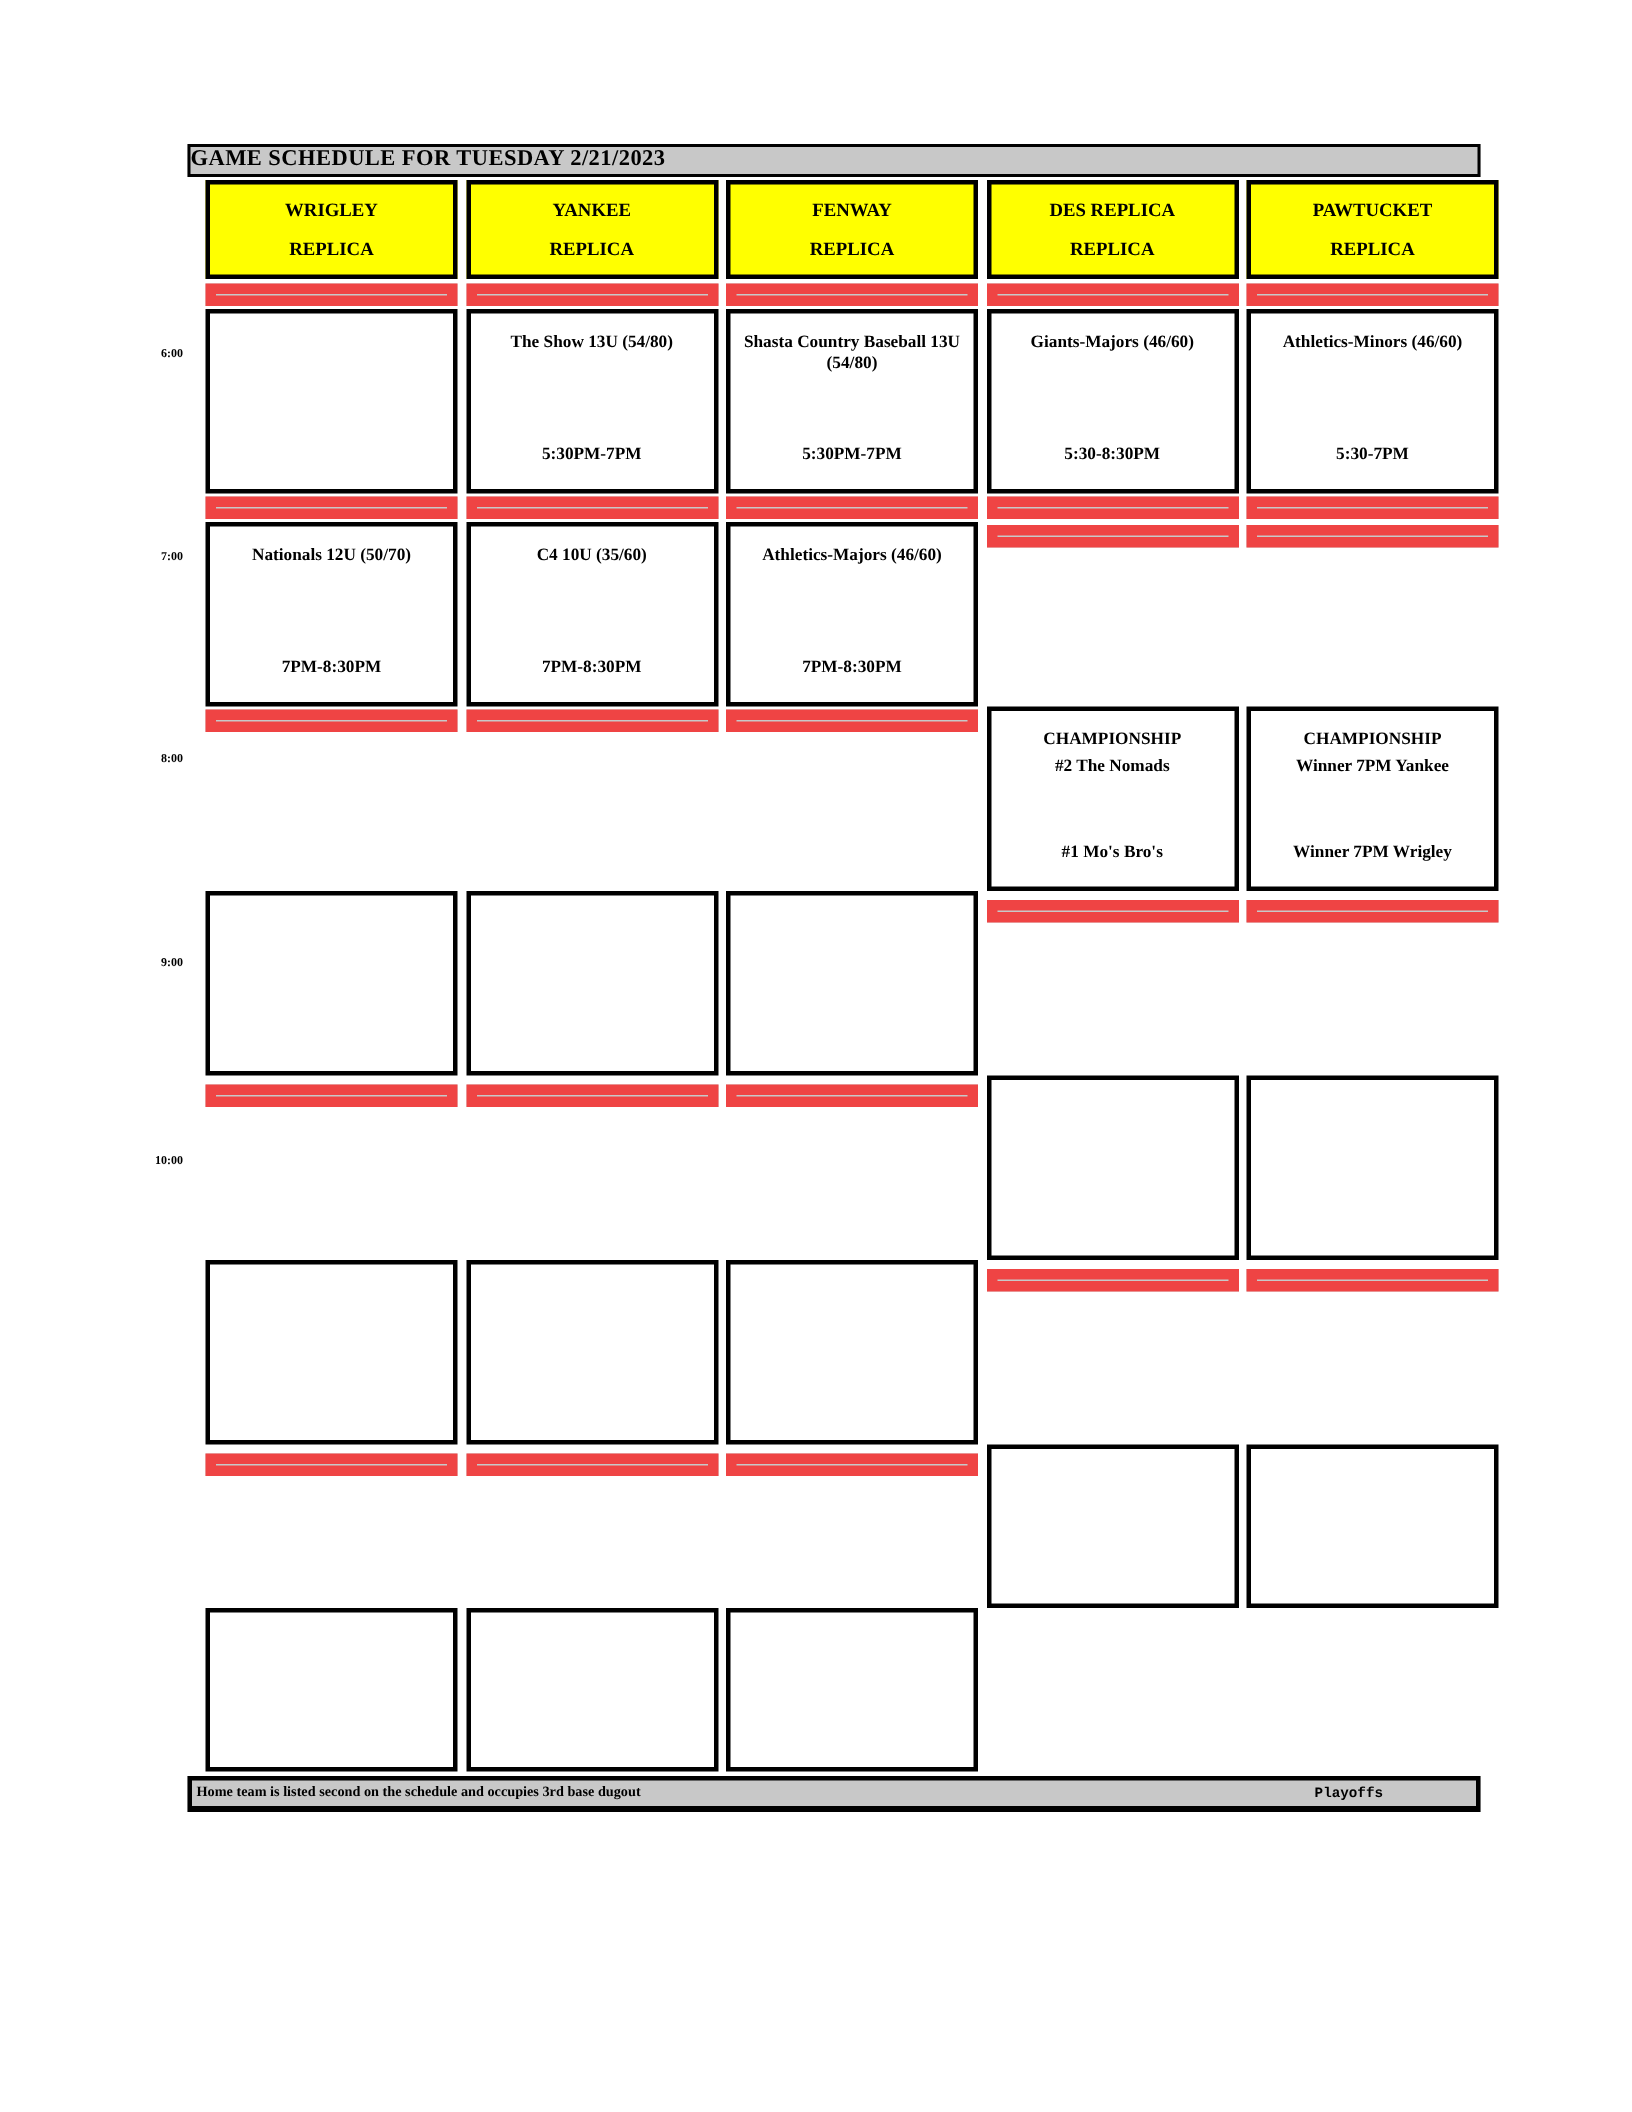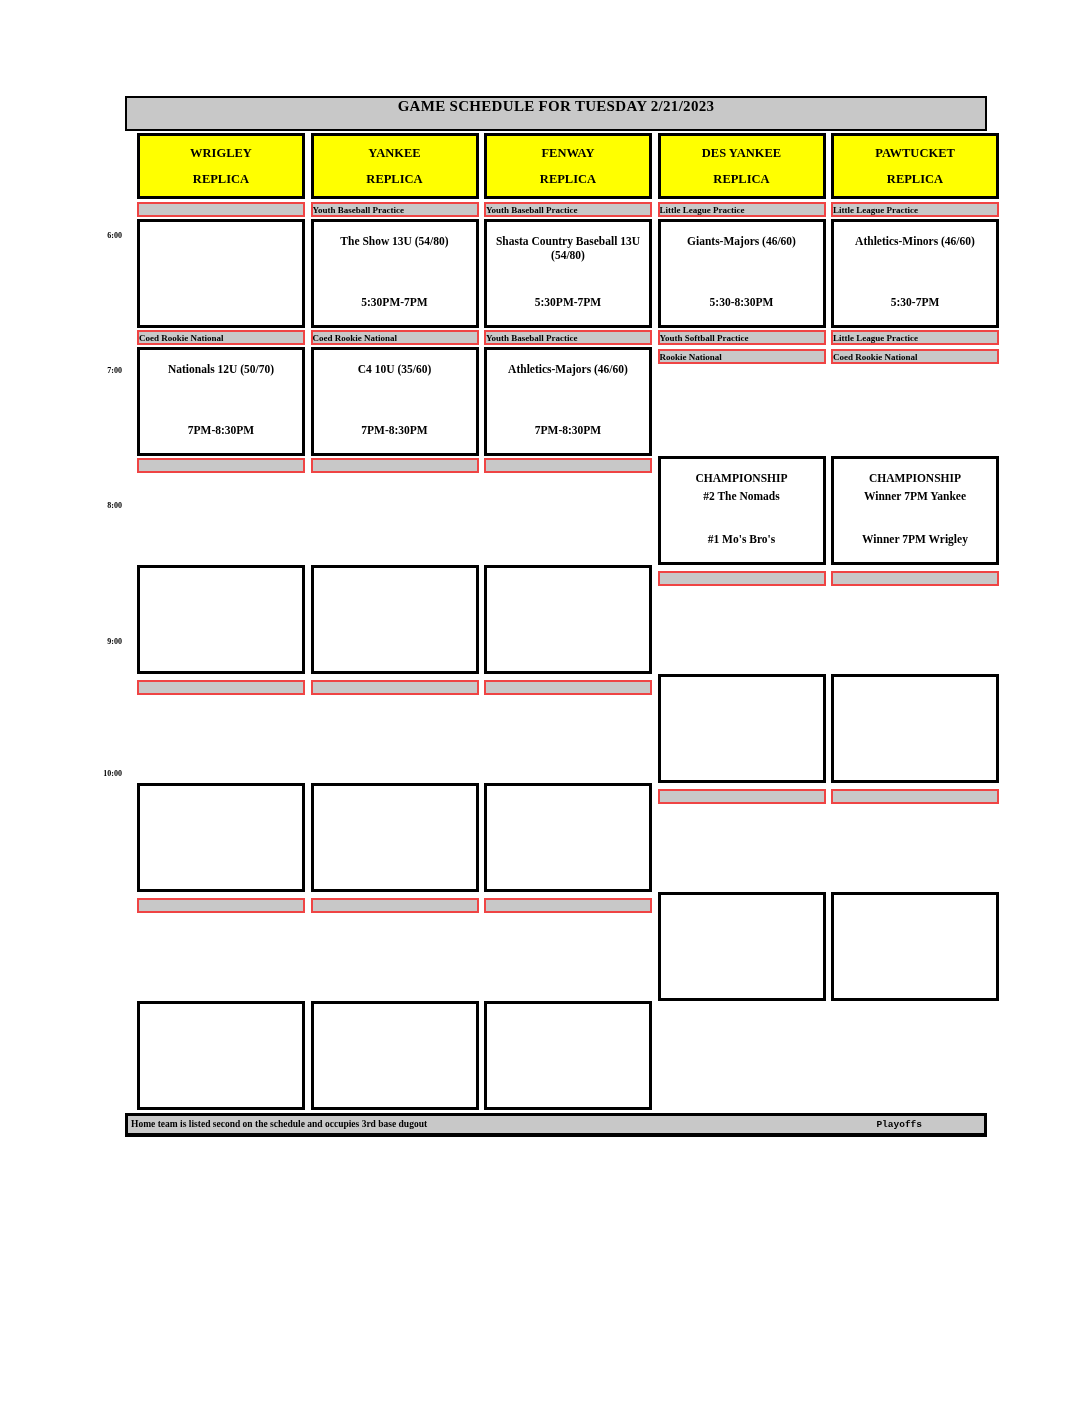--- a/index.html
+++ b/index.html
@@ -14,24 +14,24 @@
     color: #000000;
     overflow: hidden;
   }
   .schedule {
     position: absolute;
     left: 125px;
     top: 96px;
     width: 862px;
   }
   .title-bar {
-    height: 35px;
+    height: 22px;
     background: var(--gray, #C8C8C8);
     border: 2px solid #000;
-    text-align: center;
+    text-align: left;
     font-size: 15px;
     line-height: 17px;
     letter-spacing: 0.3px;
     margin-bottom: 2px;
   }
   .grid {
     display: grid;
     grid-template-columns: repeat(5, 168px);
     column-gap: 5.5px;
     padding-left: 12px;
@@ -44,30 +44,31 @@
     flex-direction: column;
     align-items: center;
     justify-content: center;
     gap: 11px;
     font-size: 12.5px;
     margin-bottom: 1px;
   }
   .cat-bar {
     height: 15px;
     background: var(--gray, #C8C8C8);
-    border: 2px solid #ef4444;
+    border: 7px solid #ef4444;
+    text-align: center;
     font-size: 9px;
     line-height: 13px;
     margin: 2px 0;
     overflow: hidden;
     white-space: nowrap;
   }
   .cat-bar.gap-top { margin-top: 6px; }
   .slot-cell {
-    height: 109px;
+    height: 123px;
     border: 3px solid #000;
     background: #fff;
     display: flex;
     flex-direction: column;
     justify-content: space-between;
     text-align: center;
     font-size: 11.5px;
     line-height: 14px;
     padding: 12px 3px 16px 3px;
   }
@@ -119,21 +120,21 @@
       </div>
       <div class="col-header">
         <div>YANKEE</div>
         <div>REPLICA</div>
       </div>
       <div class="col-header">
         <div>FENWAY</div>
         <div>REPLICA</div>
       </div>
       <div class="col-header">
-        <div>DES YANKEE</div>
+        <div>DES REPLICA</div>
         <div>REPLICA</div>
       </div>
       <div class="col-header">
         <div>PAWTUCKET</div>
         <div>REPLICA</div>
       </div>
 
       <div class="cat-bar"></div>
       <div class="cat-bar">Youth Baseball Practice</div>
       <div class="cat-bar">Youth Baseball Practice</div>

